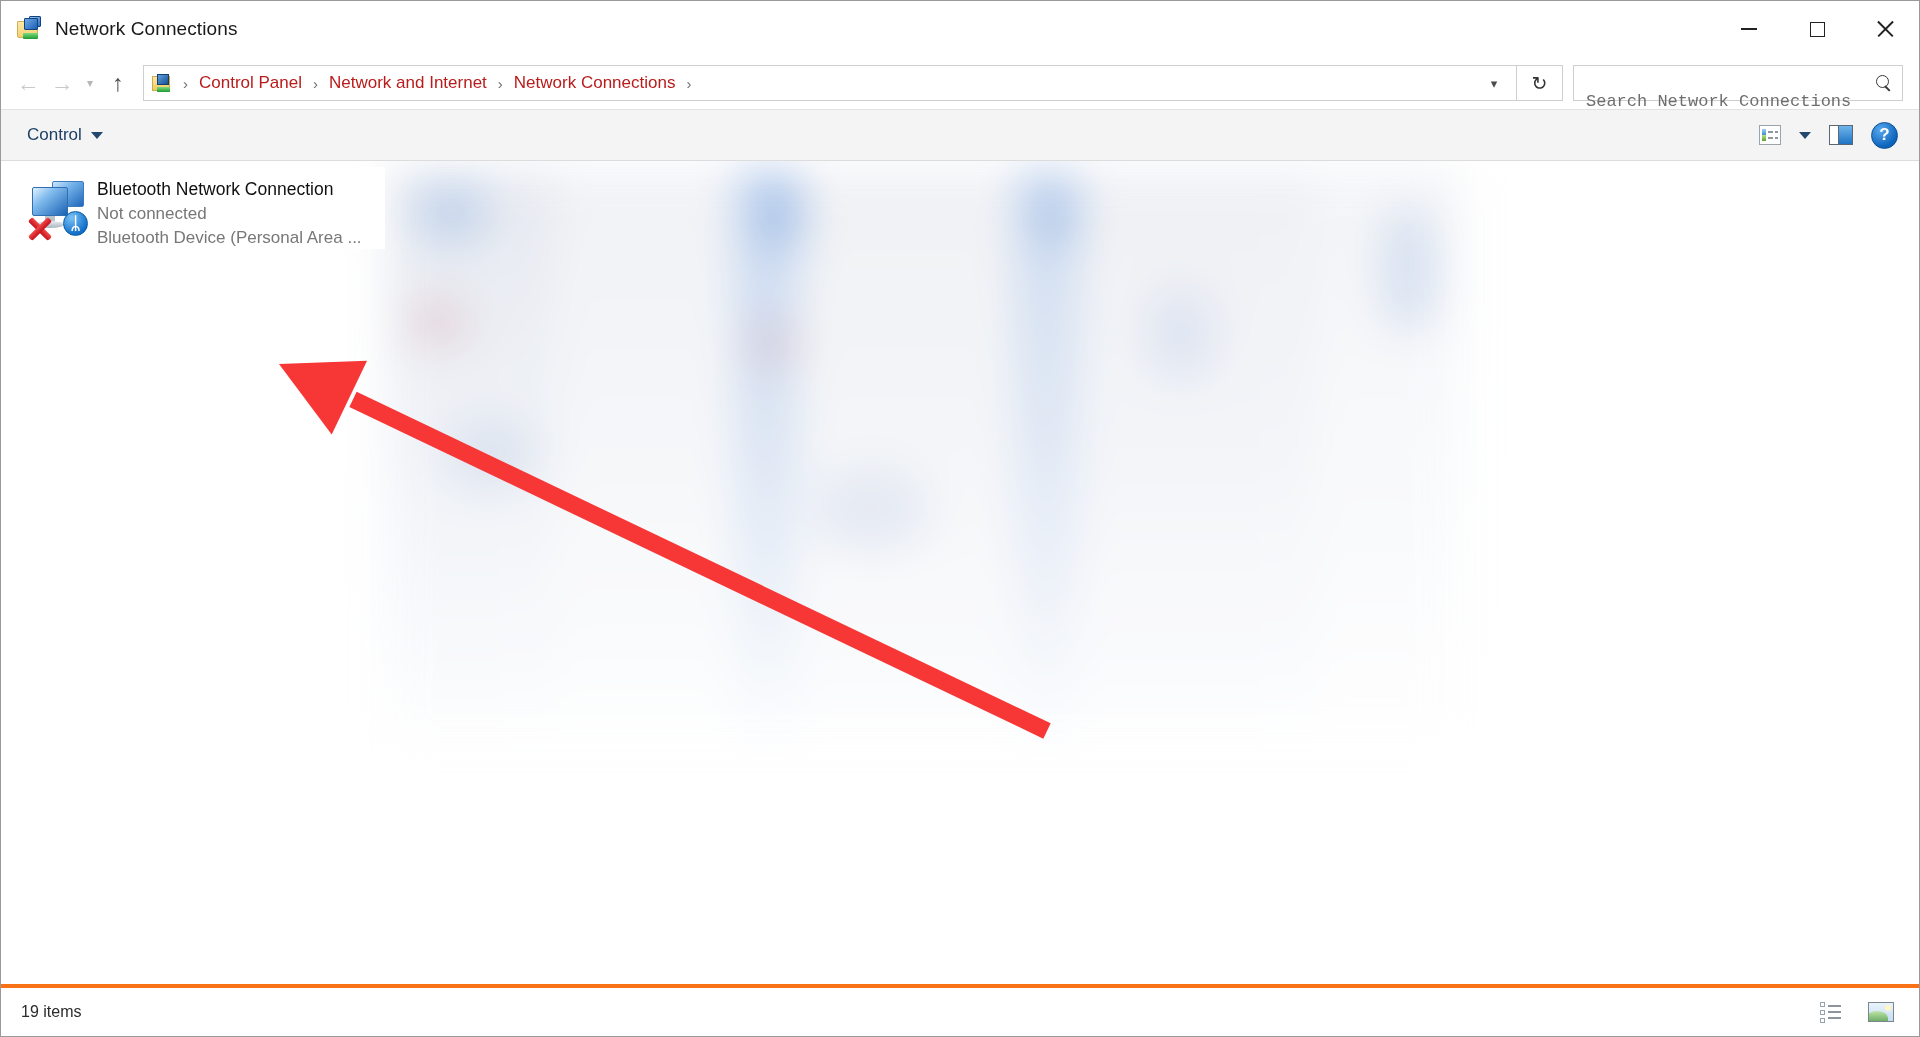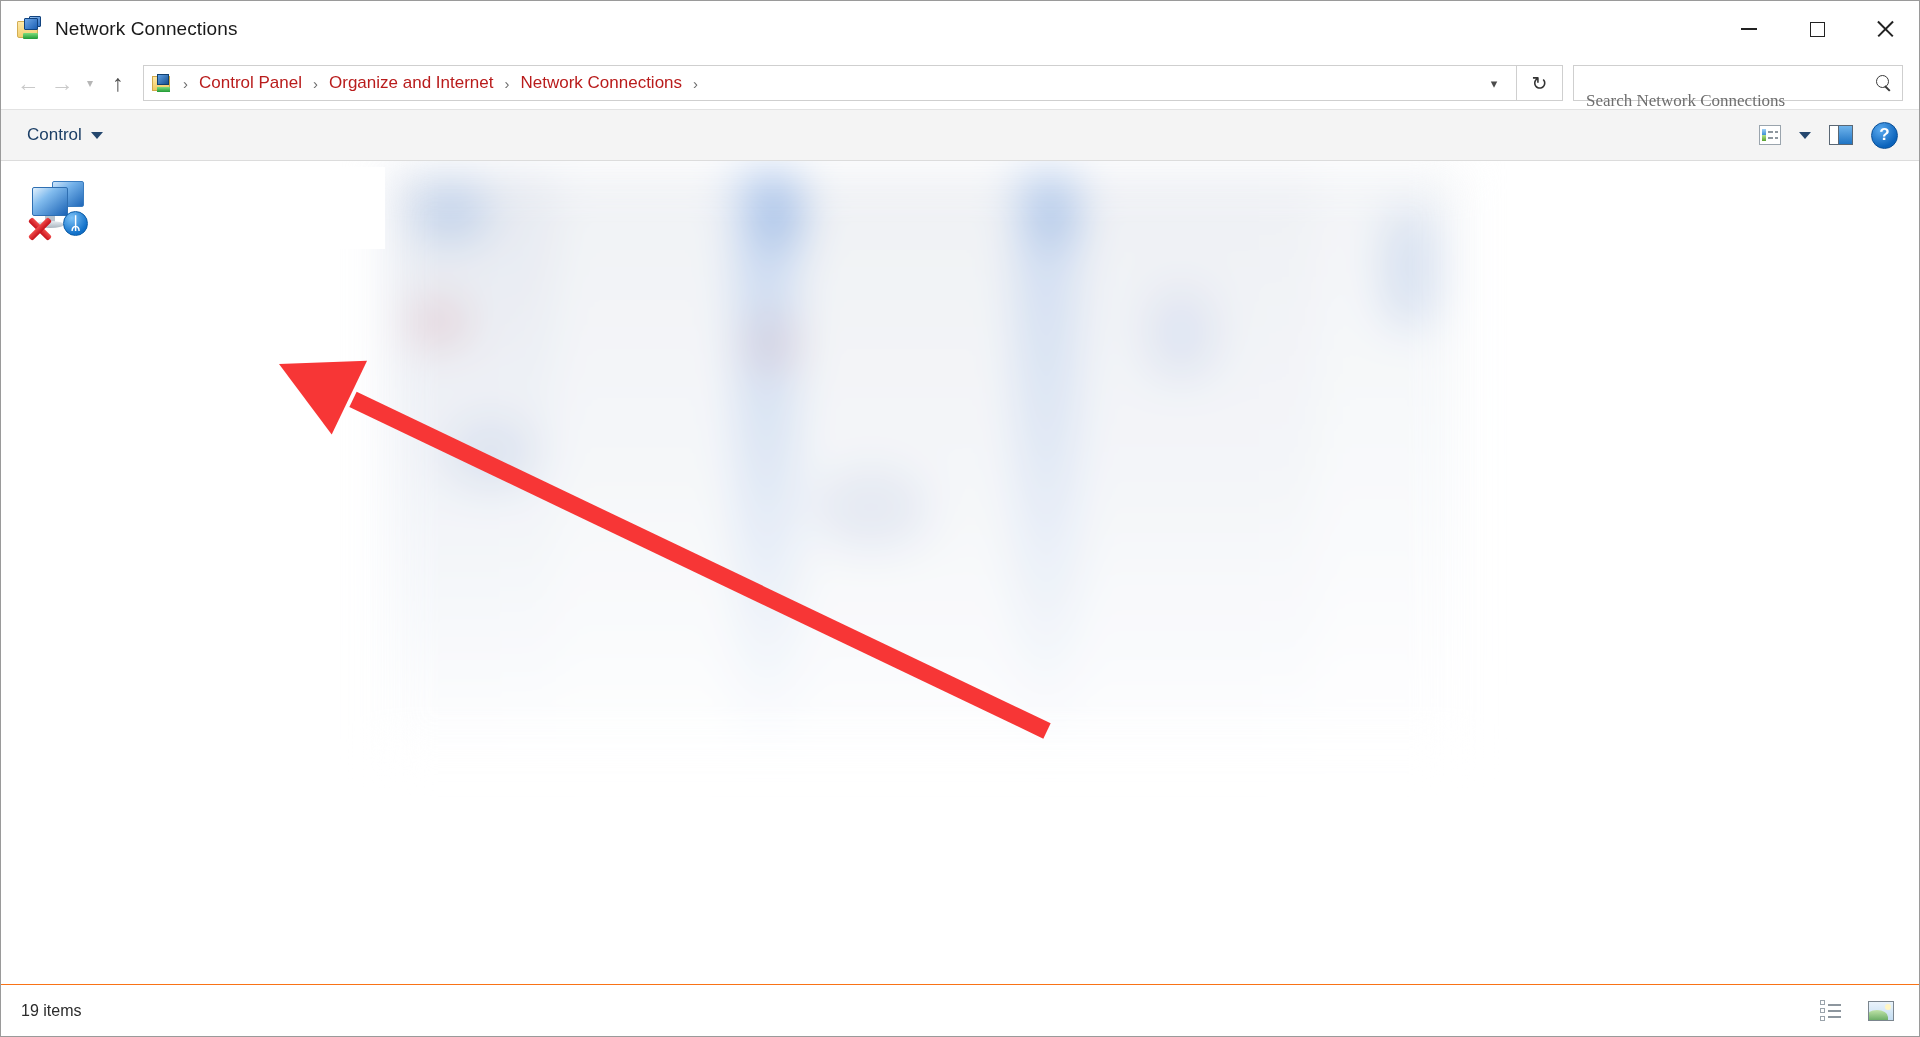--- a/index.html
+++ b/index.html
@@ -141,21 +141,21 @@
   }
   .searchbox {
     width: 330px; height: 36px; margin-left: 10px;
     border: 1px solid #cfcfcf; background: #fff;
     display: flex; align-items: center;
     padding: 0 10px 0 12px; flex: 0 0 auto;
   }
   .searchinput {
     flex: 1 1 auto; border: none; outline: none;
     font-size: 17px; color: #5a5a5a;
-    font-family: Liberation Serif, serif;
+    font-family: Liberation Mono, monospace;
     background: transparent; min-width: 0; margin-top: 36px;
   }
   .searchinput::placeholder { color: #6e6e6e; }
   .mag {
     width: 16px; height: 16px; position: relative; flex: 0 0 auto;
     margin-left: 6px;
   }
   .mag:before {
     content:""; position: absolute; left:0; top:0;
     width: 11px; height: 11px; border: 1.6px solid #3a3a3a;
@@ -331,21 +331,21 @@
   
   .arrow-svg {
     position: absolute; left: 0; top: 0;
     width: 1920px; height: 1037px;
     pointer-events: none; z-index: 40;
   }
 
   
   .statusbar {
     height: 52px; background: #ffffff;
-    border-top: 1px solid #f97316;
+    border-top: 4px solid #f97316;
     display: flex; align-items: center;
     padding: 0 18px 0 20px; flex: 0 0 auto;
   }
   .status-text { font-size: 16px; color: #2b2b2b; }
   .sb-right { margin-left: auto; display: flex; align-items: center; gap: 10px; }
   .icon-details {
     width: 24px; height: 19px; display: flex; gap: 3px; align-items: center;
   }
   .det-col { display: flex; flex-direction: column; gap: 3px; }
   .det-sq { width: 5px; height: 5px; border: 1px solid #9aa3ab; background: #fff; }
@@ -406,21 +406,21 @@
 
     <div class="crumbbox">
       <div class="crumb-icon">
         <div class="ci-folder"></div>
         <div class="ci-mon"></div>
         <div class="ci-base"></div>
       </div>
       <span class="crumb-sep">›</span>
       <span class="crumb">Control Panel</span>
       <span class="crumb-sep">›</span>
-      <span class="crumb">Organize and Internet</span>
+      <span class="crumb">Network and Internet</span>
       <span class="crumb-sep">›</span>
       <span class="crumb">Network Connections</span>
       <span class="crumb-sep">›</span>
       <span class="crumb-spacer"></span>
       <span class="crumb-drop">
         <span>▾</span>
       </span>
     </div>
     <div class="refreshbtn">
       <span>↻</span>
@@ -490,20 +490,25 @@
 
     <div class="listitem">
       <div class="li-icon">
         <div class="mon-back"></div>
         <div class="mon-front"></div>
         <div class="mon-stand"></div>
         <div class="mon-foot"></div>
         <div class="red-x"></div>
         <div class="bt-badge">ᛦ</div>
       </div>
+      <div class="li-text">
+        <div class="li-name">Bluetooth Network Connection</div>
+        <div class="li-status">Not connected</div>
+        <div class="li-device">Bluetooth Device (Personal Area ...</div>
+      </div>
     </div>
 
     <svg class="arrow-svg" viewBox="0 0 1920 1037">
       <g id="arrow-group">
         <line id="arrow-shaft" stroke="#f73636" stroke-width="17" stroke-linecap="butt" x1="351.98641449292194" y1="238.35548713398742" x2="1046" y2="570"></line>
         <polygon id="arrow-head" fill="#f73636" points="278,203 330.69957753602955,273.6240364714734 366.05506467001703,199.63762197855146"></polygon>
       </g>
     </svg>
 
   </div>

